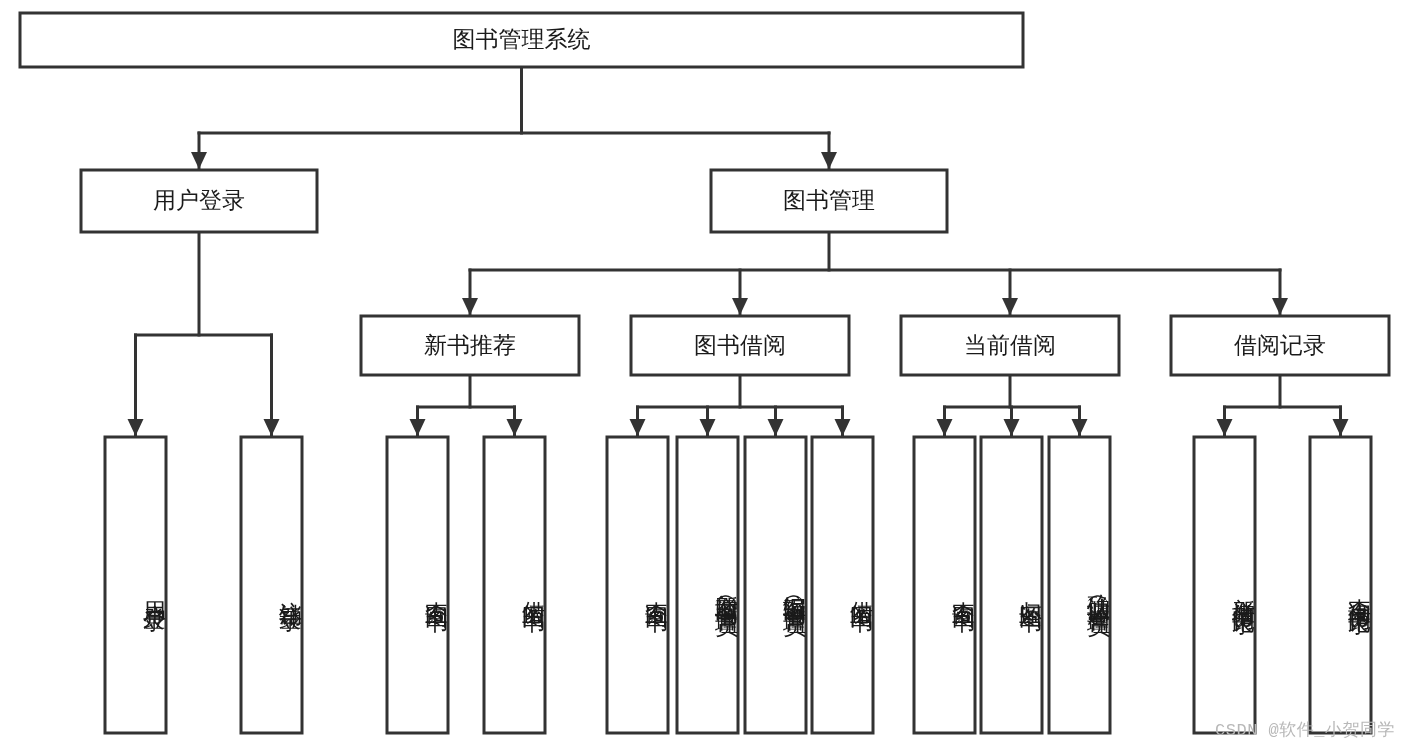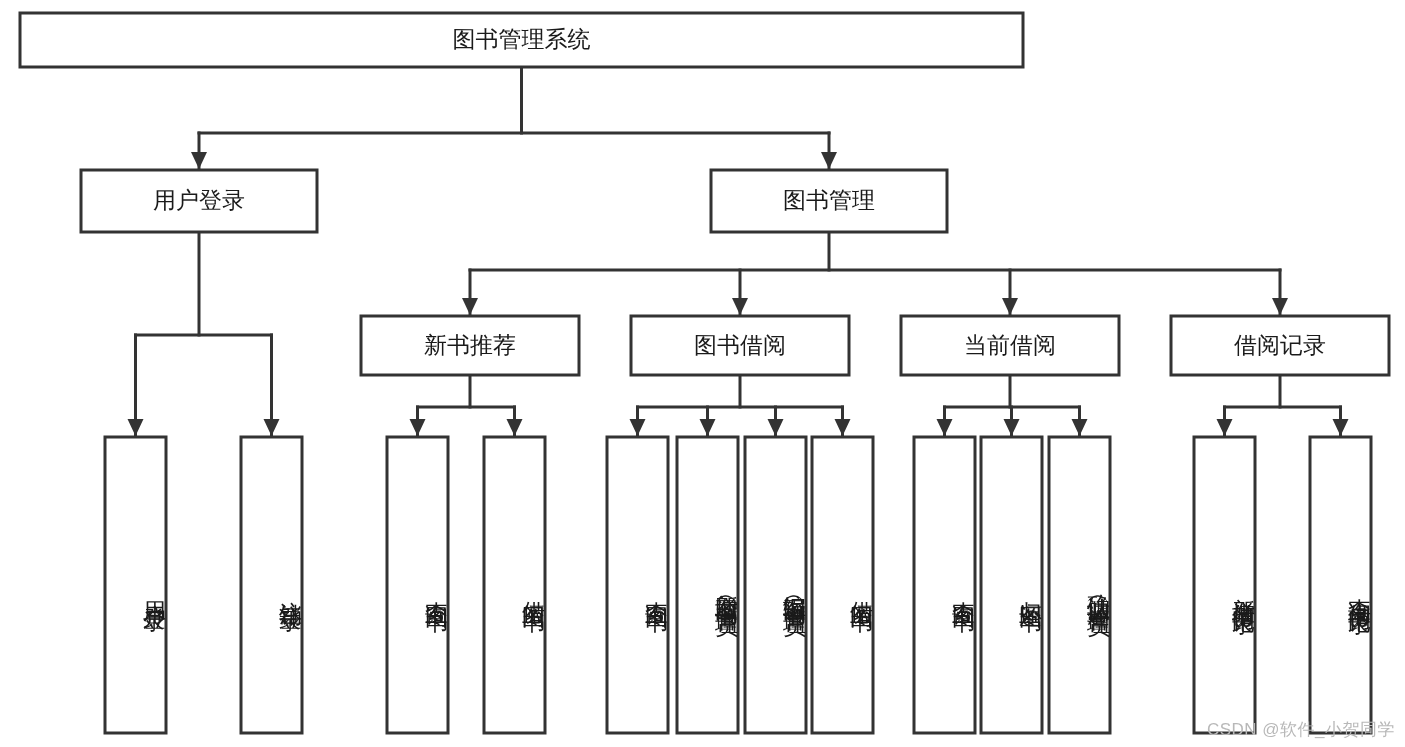--- a/index.html
+++ b/index.html
@@ -62,21 +62,21 @@
     display: flex;
     align-items: flex-start;
     justify-content: center;
     pointer-events: none;
     white-space: nowrap;
   }
   .watermark {
     position: absolute;
     right: 10px;
     bottom: 6px;
-    font-family: Liberation Sans, sans-serif;
+    font-family: Liberation Mono, monospace;
     font-size: 17px;
     color: #b8b8b8;
     letter-spacing: 0.5px;
     user-select: none;
   }
 </style>
 </head>
 <body>
 
 <div id="diagram-root">

